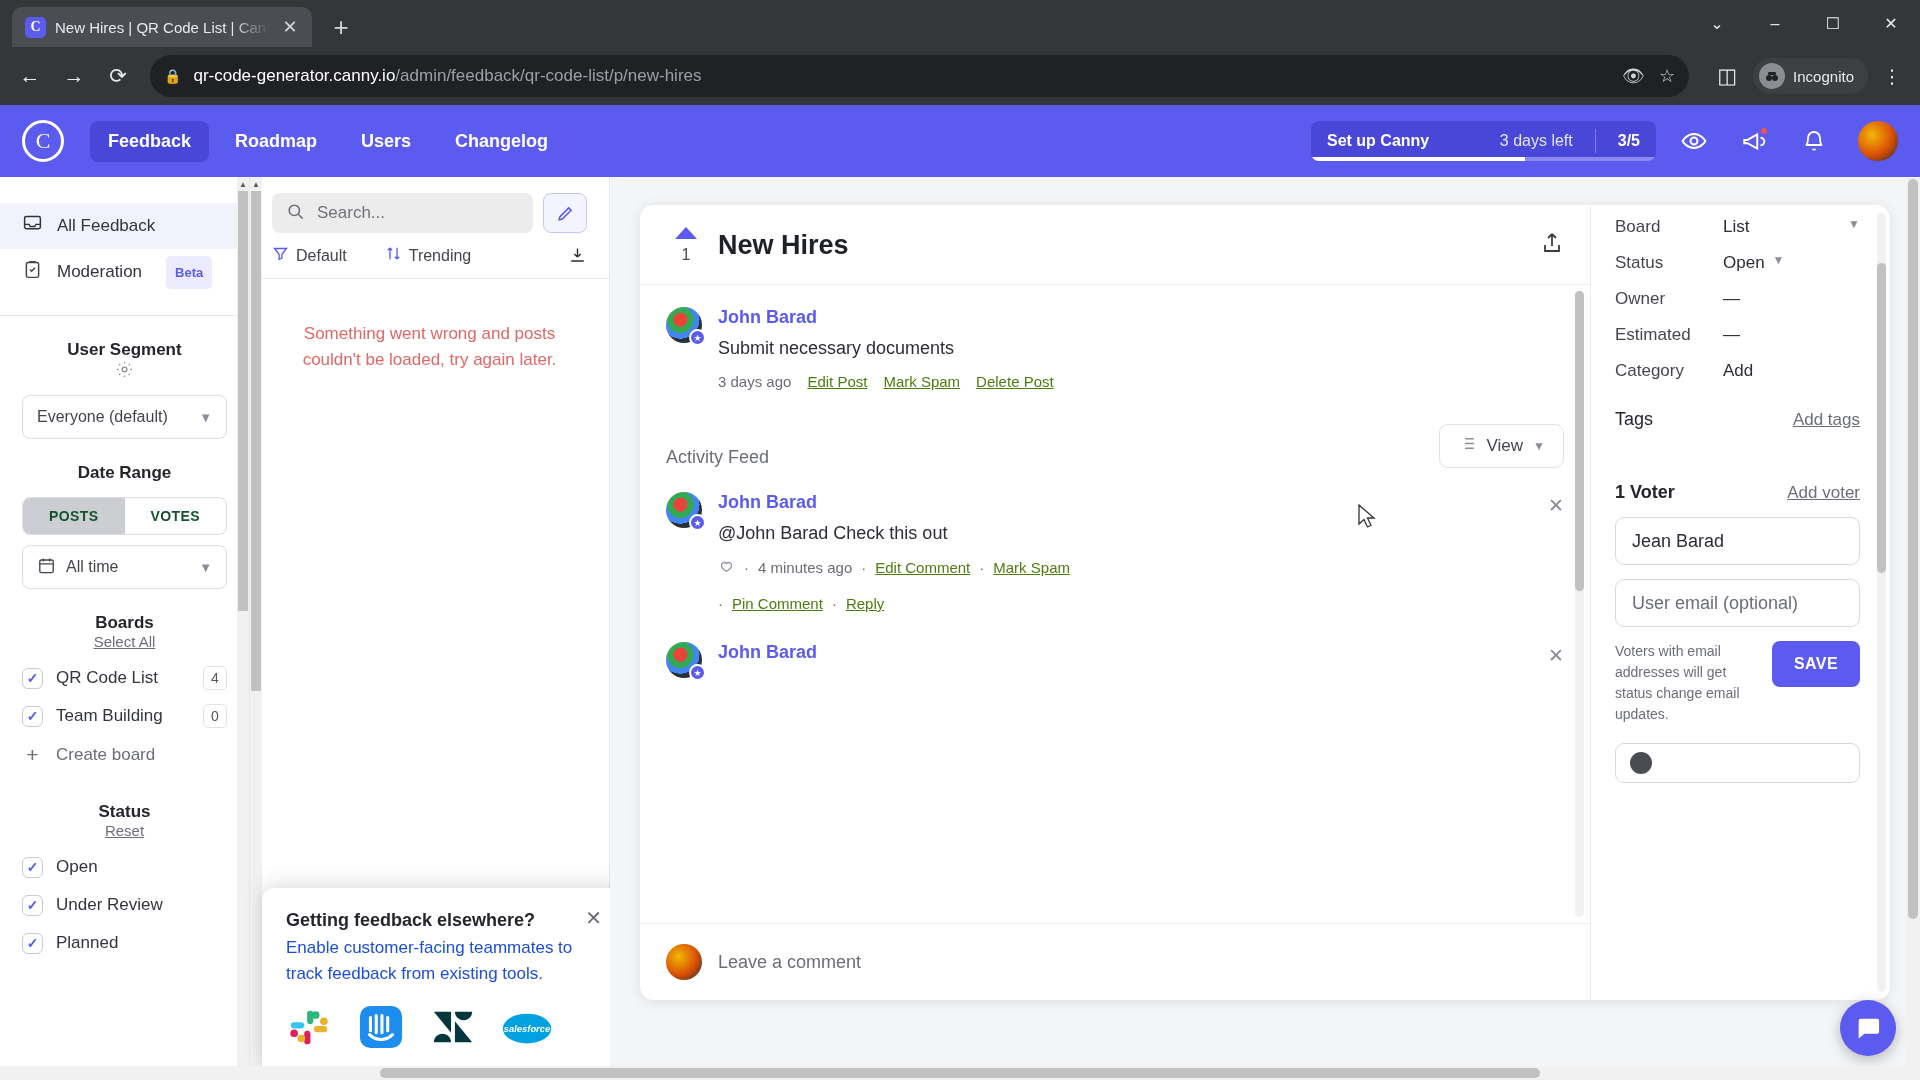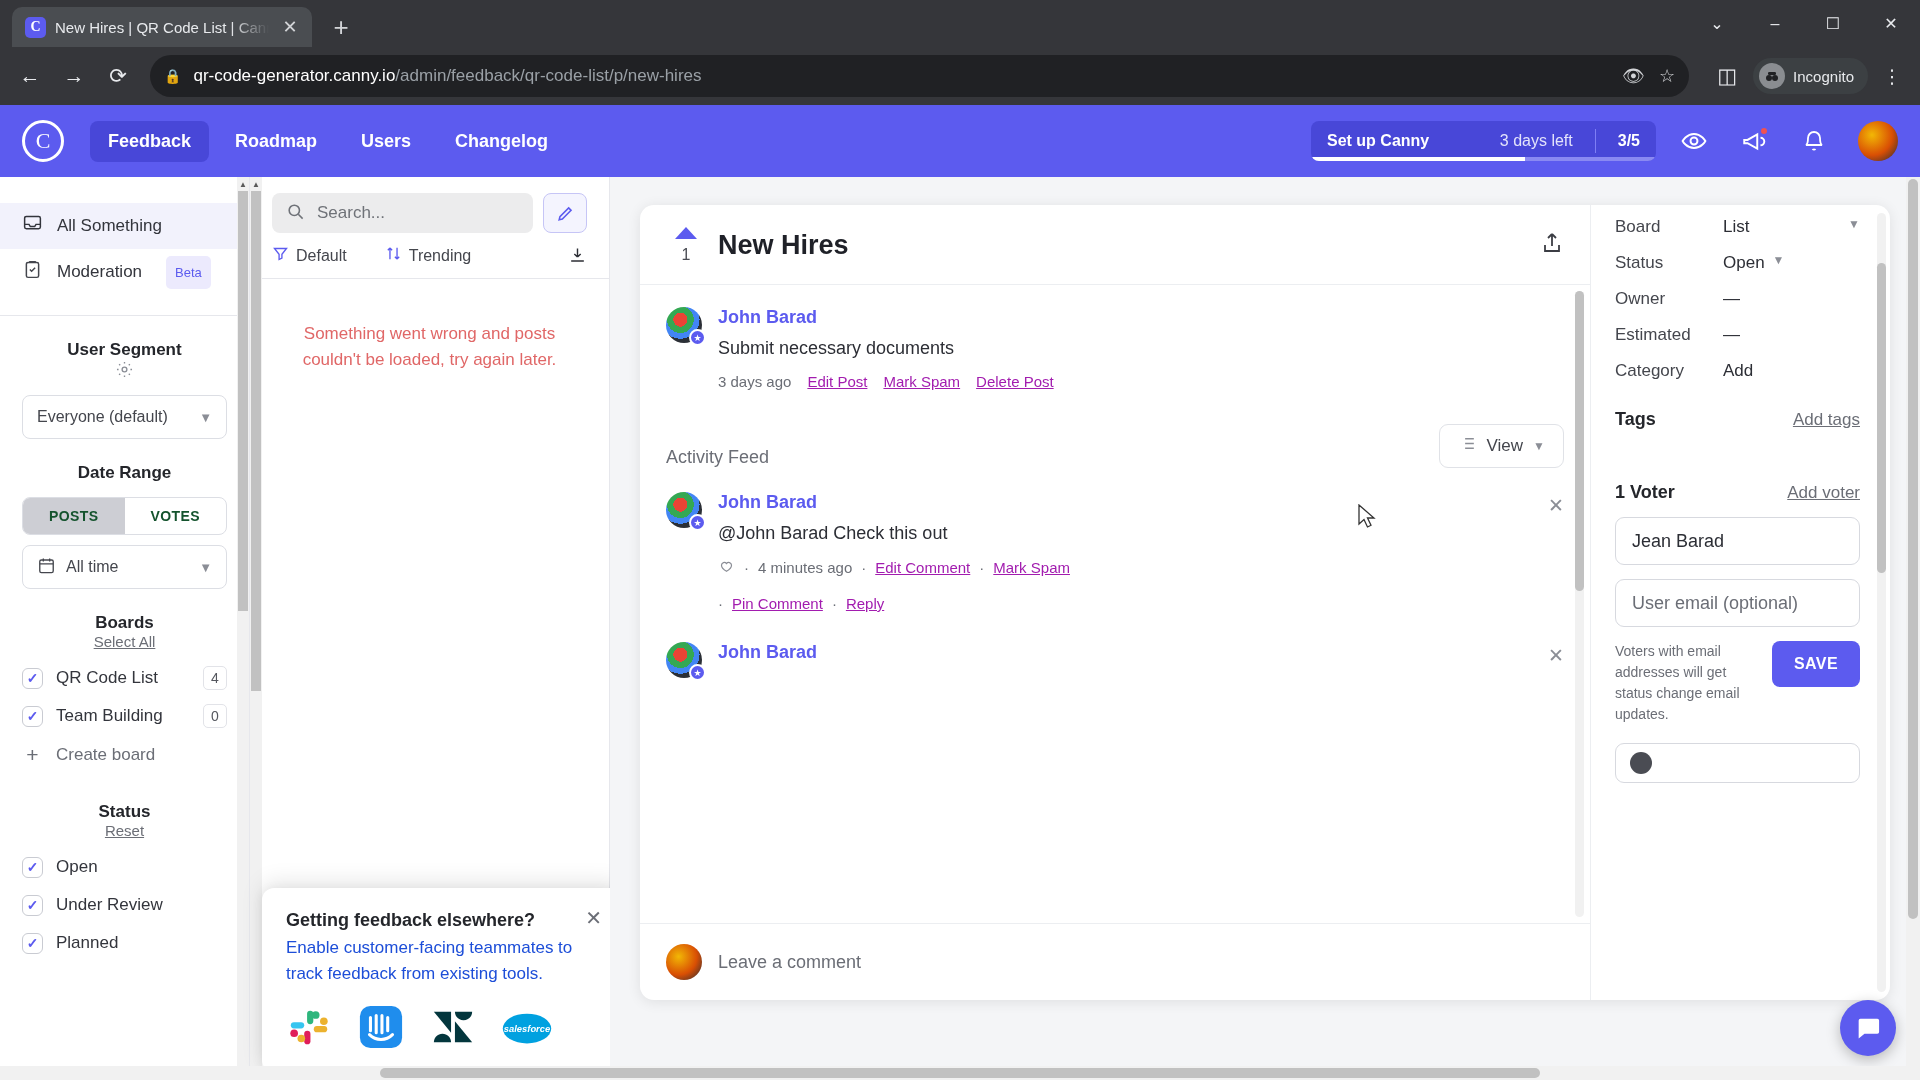--- a/index.html
+++ b/index.html
@@ -98,21 +98,21 @@
   .hdr-avatar { width:40px;height:40px;border-radius:50%;margin-left:14px; overflow:hidden;
     background: radial-gradient(circle at 35% 35%, #f2b705, #d94f04 55%, #1f2937 100%);}
 
   
   .app-body { display:flex; height: calc(1080px - 47px - 58px - 72px); position: relative; background:#fff;}
 
   
   .sidebar { width: 250px; background:#ffffff; border-right:1px solid #e6e7ec; position:relative; padding-top: 26px;}
   .side-link { display:flex; align-items:center; gap: 14px; height: 46px; padding: 0 22px; font-size:17px; color:#33353c;}
   .side-link.active { background:#f2f2fc; }
-  .beta-badge { background:#eceafd; color:#5c5bef; font-size:13px; font-weight:normal; padding:9px 9px; border-radius:5px; margin-left: 10px;}
+  .beta-badge { background:#eceafd; color:#5c5bef; font-size:13px; font-weight:bold; padding:9px 9px; border-radius:5px; margin-left: 10px;}
   .side-sep { height:1px; background:#e6e7ec; margin: 20px 0 0 0;}
   .side-sect { padding: 24px 22px 0 22px; }
   .sect-head { display:flex; align-items:center; justify-content:space-between; margin-bottom: 12px; flex-direction: column; }
   .sect-title { font-size:17px; font-weight:bold; color:#24262b;}
   .sect-link { font-size:15px; color:#6b6e76; text-decoration:underline;}
   .sel-box {
     height: 44px; border:1px solid #dcdee4; border-radius:8px;
     display:flex; align-items:center; padding: 0 14px; gap:10px; font-size:16px; color:#44464d;
   }
   .sel-box .chev { margin-left:auto; color:#8b8e96; font-size: 13px;}
@@ -178,21 +178,21 @@
   .post-inner { padding: 22px 26px 0 26px;}
   .entry { display:flex; gap:16px; margin-bottom: 6px; position:relative;}
   .avatar { width:36px;height:36px;border-radius:50%;flex:0 0 auto; position:relative;
     background: radial-gradient(circle at 40% 35%, #eb4335 0 22%, #34a853 22% 42%, #4285f4 42% 60%, #2b2f36 60%);}
   .avatar .badge { position:absolute; right:-4px; bottom:-3px; width:17px;height:17px;border-radius:50%;
     background:#5c5bef; border:2px solid #fff; display:flex;align-items:center;justify-content:center;
     color:#fff; font-size:9px;}
   .author { color:#5c5bef; font-size:18px; font-weight:bold; }
   .body-text { font-size:18px; color:#2c2e35; margin-top:10px;}
   .meta { margin-top:14px; font-size:15px; color:#6b6e76; display:flex; gap:16px; flex-wrap:wrap; align-items:center;}
-  .meta a { color:#a21caf; }
+  .meta a { color:#4d7c0f; }
   .meta-u { text-decoration: underline; }
   .entry-close { position:absolute; right:0; top:2px; color:#8b8e96; font-size:19px;}
   .feed-bar { display:flex; align-items:flex-end; margin: 34px 0 24px 0;}
   .feed-label { font-size:18px; color:#6b6e76;}
   .view-btn { margin-left:auto; display:flex; align-items:center; gap:10px; height:44px; padding:0 18px;
     border:1px solid #e0e2e7; border-radius:9px; font-size:17px; color:#44464d; background:#fff;}
   .comment-foot { border-top:1px solid #eceef1; padding: 20px 26px; display:flex; align-items:center; gap:16px;}
   .leave-ph { font-size:18px; color:#6b6e76;}
   .foot-avatar { width:36px;height:36px;border-radius:50%;
     background: radial-gradient(circle at 35% 35%, #f2b705, #d94f04 55%, #1f2937 100%);}
@@ -203,21 +203,21 @@
 
   
   .detail { width: 300px; border-left:1px solid #eceef1; padding: 0 0 0 24px; position:relative; }
   .detail-inner { padding-top: 12px; padding-right: 30px;}
   .drow { display:flex; align-items:flex-start; font-size:17px; color:#44464d; margin-bottom: 16px; }
   .dlabel { width: 108px; color:#44464d; flex:0 0 auto;}
   .dval { color:#2c2e35; }
   .dchev { color:#8b8e96; font-size:12px; margin-left: 8px;}
   .board-chev { position:absolute; right: 30px; color:#8b8e96; font-size:12px;}
   .tags-row { display:flex; align-items:center; margin: 28px 0 0 0;}
-  .tags-title { font-size:18px; font-weight:bold; color:#24262b;}
+  .tags-title { font-size:18px; font-weight:normal; color:#24262b;}
   .tags-link { margin-left:auto; font-size:17px; color:#6b6e76; text-decoration:underline;}
   .voter-row { display:flex; align-items:center; margin: 52px 0 14px 0;}
   .voter-title { font-size:18px; font-weight:bold; color:#24262b;}
   .voter-link { margin-left:auto; font-size:17px; color:#6b6e76; text-decoration:underline;}
   .inp { height:48px; border:1px solid #d7d9df; border-radius:9px; display:flex;align-items:center;
      padding:0 16px; font-size:18px; margin-bottom: 14px;}
   .inp.val { color:#2c2e35;}
   .inp.ph { color:#6b6e76;}
   .save-row { display:flex; align-items:flex-start; gap: 14px;}
   .save-note { font-size:14px; color:#6b6e76; line-height:1.5; flex:1;}
@@ -332,21 +332,21 @@
 <div class="app-body">
 
   <div class="sidebar">
     <div class="side-link active">
       <span>
         <svg width="21" height="21" viewBox="0 0 24 24" fill="none" stroke="#33353c" stroke-width="1.7">
             <path d="M3 13h5l1.5 2.5h5L16 13h5"></path>
             <path d="M3 13V6a2 2 0 012-2h14a2 2 0 012 2v7v3a2 2 0 01-2 2H5a2 2 0 01-2-2v-3z"></path>
           </svg>
       </span>
-      <span>All Something</span>
+      <span>All Feedback</span>
     </div>
     <div class="side-link">
       <span>
         <svg width="21" height="21" viewBox="0 0 24 24" fill="none" stroke="#44464d" stroke-width="1.7">
             <rect x="5" y="4" width="14" height="17" rx="2"></rect>
             <path d="M9 4V3h6v1"></path>
             <path d="M9 12l2 2 4-4"></path>
           </svg>
       </span>
       <span>Moderation</span>

